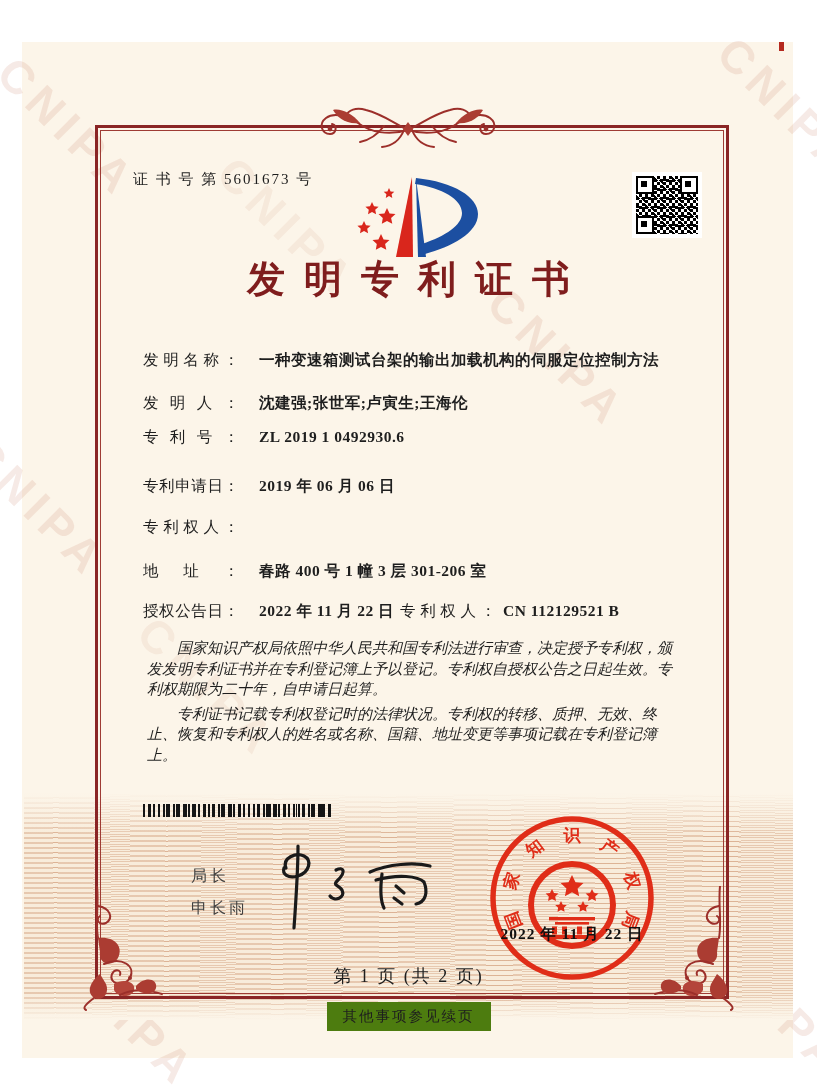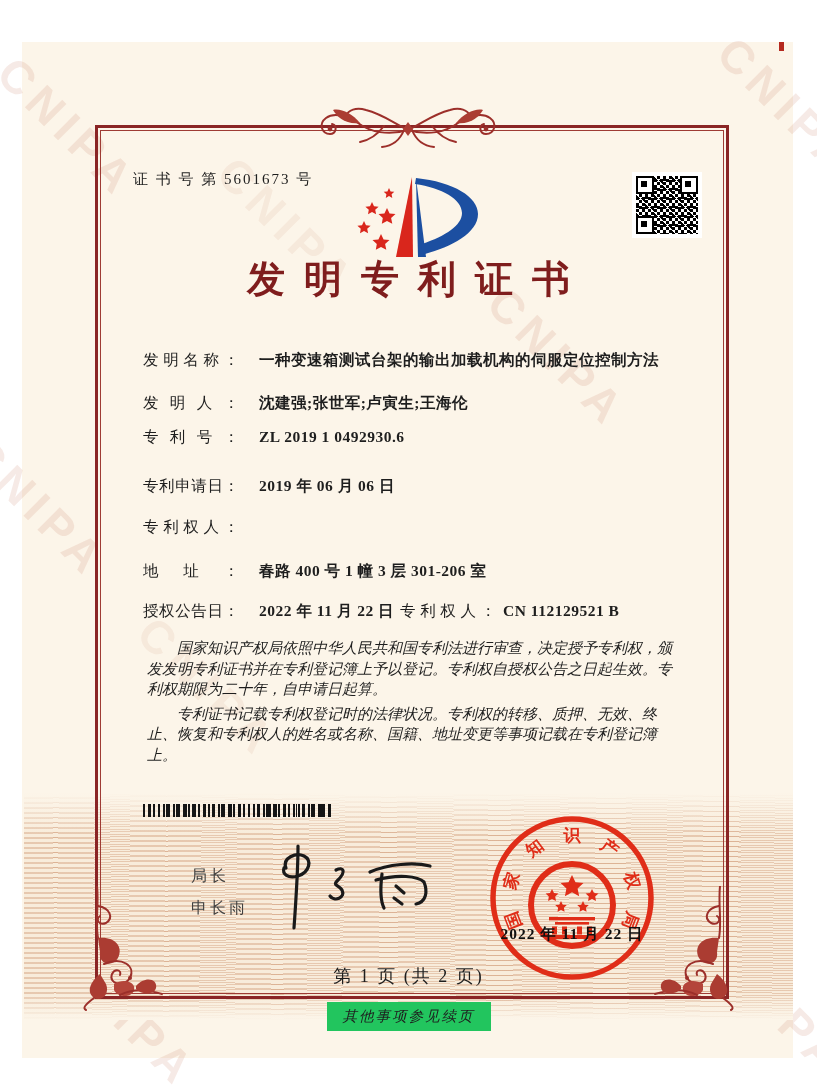--- a/index.html
+++ b/index.html
@@ -62,22 +62,22 @@
   
   .seal{left:487px;top:813px;width:170px;height:170px;}
   .seal-arc{position:absolute;left:0;top:0;width:170px;height:170px;}
   .seal-arc span{position:absolute;left:50%;top:50%;width:20px;height:20px;margin:-10px 0 0 -10px;
       font-size:17px;font-weight:bold;color:#e02d18;text-align:center;line-height:20px;}
   .seal-date{left:499px;top:924px;width:146px;text-align:center;font-size:15.5px;font-weight:600;
       letter-spacing:1px;color:#101010;}
 
   .pagefoot{left:0;top:964px;width:817px;text-align:center;font-size:18px;letter-spacing:2px;}
   .note{left:0;top:1002px;width:817px;text-align:center;}
-  .note span{display:inline-block;background:#22c55e;padding:5px 16px;font-size:14.5px;
-      font-style:italic;letter-spacing:2px;}
+  .note span{display:inline-block;background:#4d7c0f;padding:5px 16px;font-size:14.5px;
+      letter-spacing:2px;}
 
   
   .qr{left:632px;top:172px;width:70px;height:66px;background:#fff;padding:0;}
   .qr-inner{position:absolute;left:4px;top:4px;width:62px;height:58px;
     background-image:
       repeating-conic-gradient(#000 0 25%, transparent 0 50%),
       repeating-conic-gradient(transparent 0 25%, #000 0 37%, transparent 0 50%);
     background-size:6px 6px, 9px 9px;background-color:#fff;}
   .qr-finder{position:absolute;width:14px;height:14px;border:2.5px solid #000;background:#fff;}
   .qr-finder::after{content:"";position:absolute;left:2.5px;top:2.5px;width:6px;height:6px;background:#000;}

